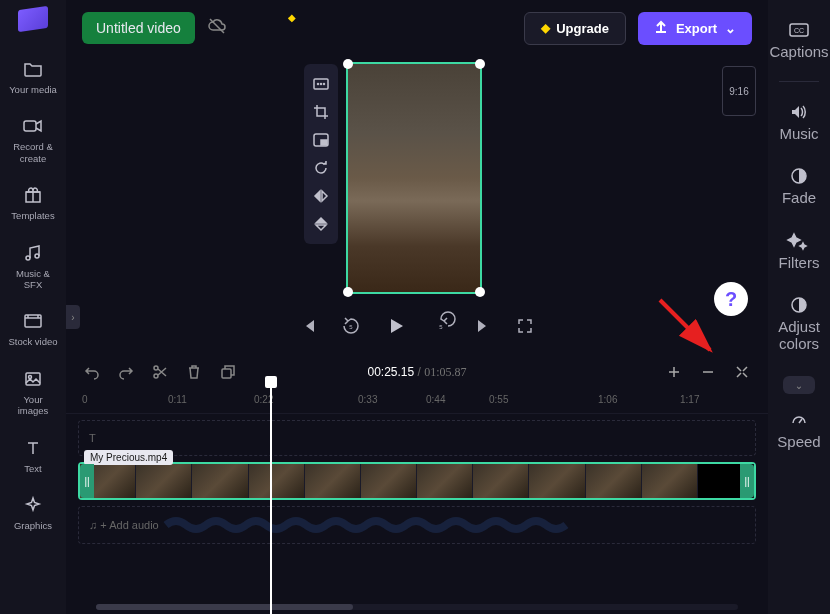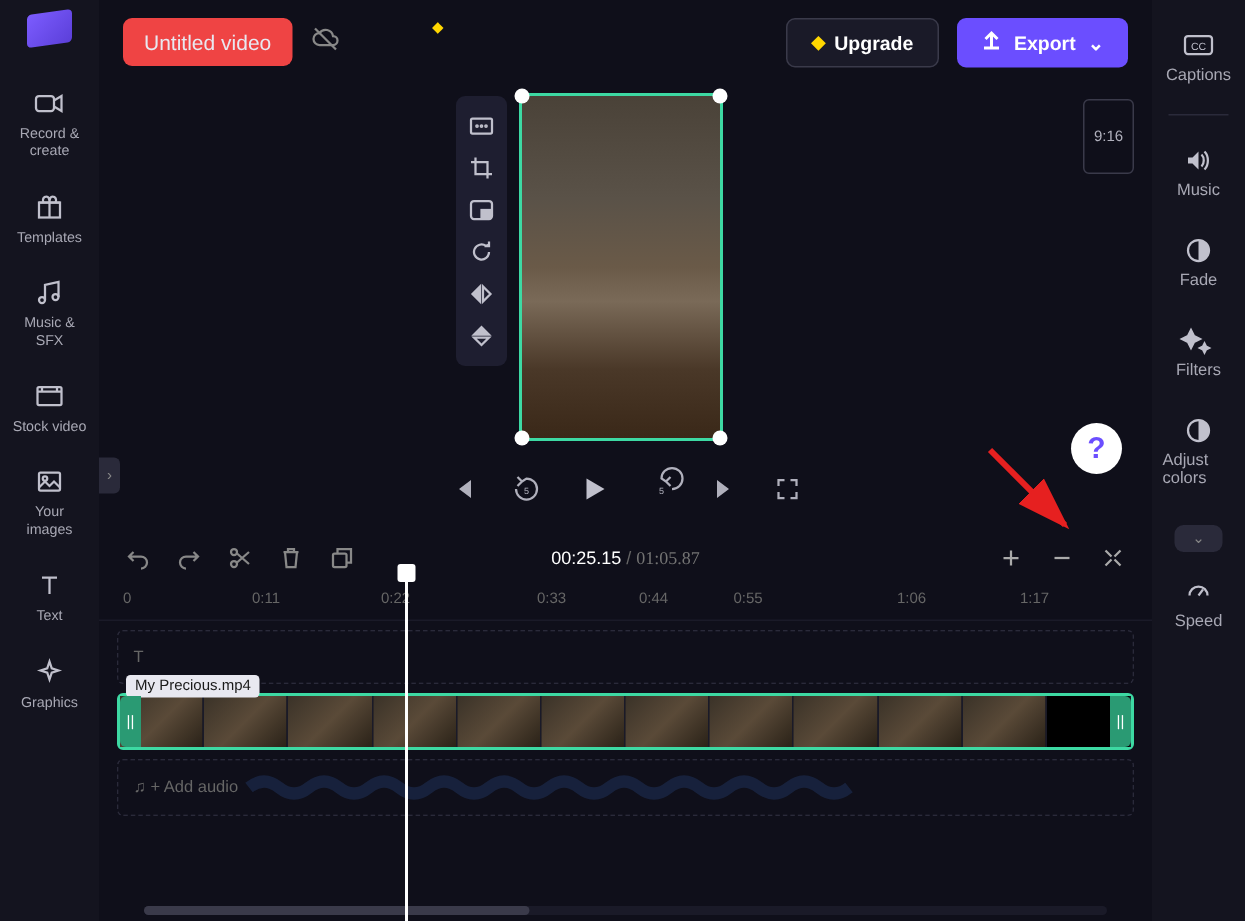--- a/index.html
+++ b/index.html
@@ -8,26 +8,26 @@
 .left-sidebar { position: absolute; left: 0; top: 0; width: 66px; height: 614px; background: #14141f; display: flex; flex-direction: column; align-items: center; padding-top: 8px; gap: 4px; }
 .logo { width: 30px; height: 22px; background: linear-gradient(135deg, #7c5cff 0%, #5b3fd9 100%); border-radius: 3px; transform: skewY(-8deg); margin-bottom: 16px; }
 .left-item { display: flex; flex-direction: column; align-items: center; gap: 4px; padding: 8px 4px; cursor: pointer; width: 60px; }
 .left-item .icon { width: 22px; height: 22px; display: flex; align-items: center; justify-content: center; }
 .left-item .label { font-size: 9.5px; text-align: center; line-height: 1.2; color: #a8a8b4; }
 .left-expand { width: 14px; height: 24px; background: #2a2a3a; border-radius: 0 4px 4px 0; display: flex; align-items: center; justify-content: center; position: absolute; left: 66px; top: 305px; cursor: pointer; font-size: 10px; color: #888; }
 
 .right-sidebar { position: absolute; right: 0; top: 0; width: 62px; height: 614px; background: #14141f; display: flex; flex-direction: column; align-items: center; padding-top: 12px; gap: 8px; }
 .right-item { display: flex; flex-direction: column; align-items: center; gap: 4px; padding: 8px 4px; cursor: pointer; width: 56px; }
 .right-item .icon { width: 20px; height: 20px; display: flex; align-items: center; justify-content: center; }
-.right-item .label { font-size: 11px; color: #a8a8b4; text-align: left; line-height: 1.1; }
+.right-item .label { font-size: 15px; color: #a8a8b4; text-align: center; line-height: 1.1; }
 .right-divider { width: 40px; height: 1px; background: #2a2a3a; margin: 4px 0; }
 .right-expand { width: 32px; height: 18px; background: #2a2a3a; border-radius: 6px; display: flex; align-items: center; justify-content: center; cursor: pointer; font-size: 10px; color: #888; margin-top: 8px; }
 
 .topbar { position: absolute; left: 66px; top: 0; right: 62px; height: 56px; display: flex; align-items: center; padding: 0 16px; gap: 12px; }
-.title-box { background: #ef4444; border-radius: 6px; padding: 8px 14px; color: #e8e8f0; font-size: 14px; cursor: text; }
+.title-box { background: #15803d; border-radius: 6px; padding: 8px 14px; color: #e8e8f0; font-size: 14px; cursor: text; }
 .diamond-badge { position: absolute; left: 222px; top: 12px; font-size: 10px; color: #ffd700; }
 .spacer { flex: 1; }
 .upgrade-btn { background: #1a1a28; border: 1px solid #3a3a4a; border-radius: 6px; padding: 8px 16px; color: #fff; font-size: 13px; font-weight: 600; display: flex; align-items: center; gap: 6px; cursor: pointer; }
 .upgrade-btn .diamond { color: #ffd700; font-size: 12px; }
 .export-btn { background: #6b4eff; border-radius: 6px; padding: 8px 16px; color: #fff; font-size: 13px; font-weight: 600; display: flex; align-items: center; gap: 8px; cursor: pointer; }
 
 .preview-area { position: absolute; left: 66px; top: 56px; right: 62px; height: 290px; }
 .canvas-frame { position: absolute; left: 280px; top: 6px; width: 136px; height: 232px; border: 2px solid #3dd9a3; }
 .canvas-handle { position: absolute; width: 10px; height: 10px; background: #fff; border-radius: 50%; }
 .canvas-handle.tl { left: -5px; top: -5px; }
@@ -81,20 +81,28 @@
 
 .red-arrow { position: absolute; right: 100px; top: 290px; z-index: 100; pointer-events: none; }
 
 svg { overflow: visible; }
 </style>
 </head>
 <body>
 
 <div class="left-sidebar">
   <div class="logo"></div>
+  <div class="left-item">
+    <span class="icon">
+        <svg width="20" height="18" viewBox="0 0 20 18" fill="none" stroke="#c0c0cc" stroke-width="1.5">
+          <path d="M2 4h5l2 2h9v9a1 1 0 01-1 1H3a1 1 0 01-1-1V4z"></path>
+        </svg>
+      </span>
+    <span class="label">Your media</span>
+  </div>
   <div class="left-item">
     <span class="icon">
         <svg width="20" height="14" viewBox="0 0 20 14" fill="none" stroke="#c0c0cc" stroke-width="1.5">
           <rect x="1" y="2" width="12" height="10" rx="2"></rect>
           <path d="M13 5l5-3v10l-5-3"></path>
         </svg>
       </span>
     <span class="label">Record &amp; create</span>
   </div>
   <div class="left-item">

